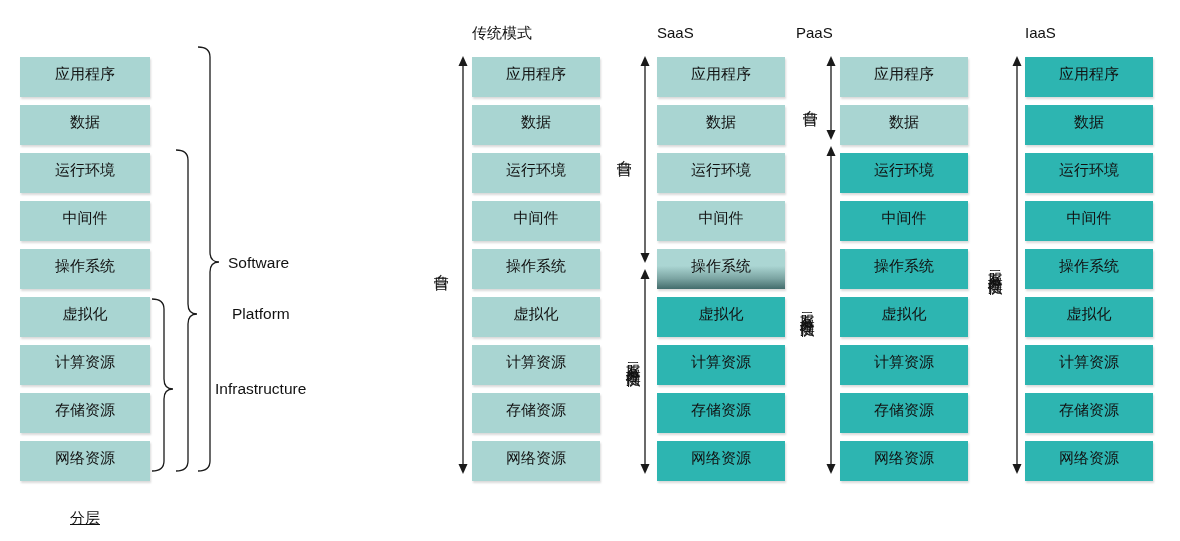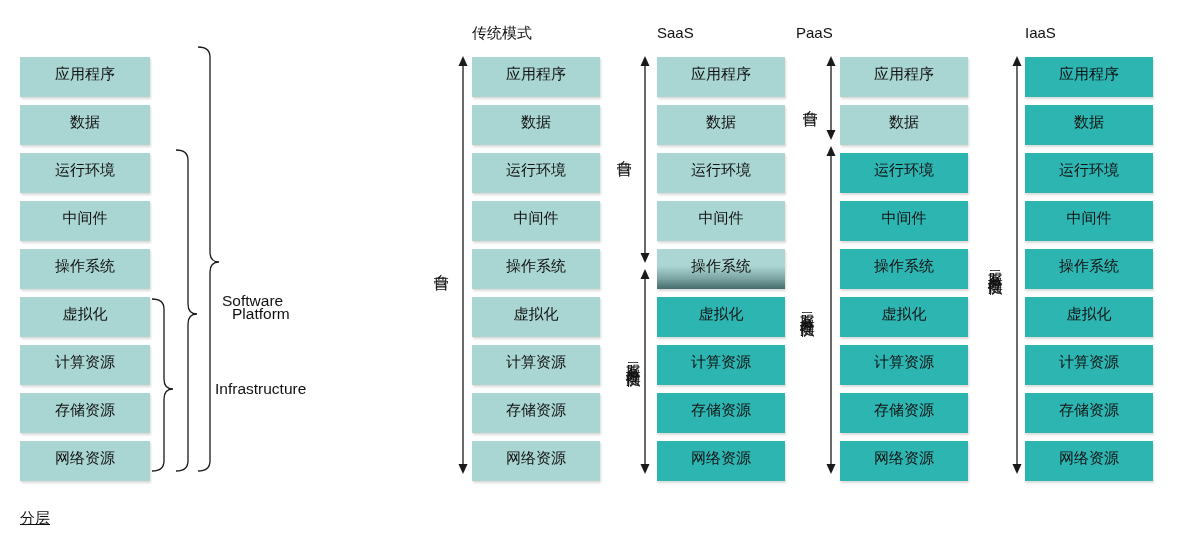--- a/index.html
+++ b/index.html
@@ -14,21 +14,21 @@
   .col{position:absolute;top:0;height:541px;}
   .cell{
     position:absolute;left:0;right:0;height:40px;line-height:34px;
     text-align:center;font-size:15px;color:var(--text);
     box-shadow:1px 2px 2px rgba(0,0,0,0.15);
   }
   .cell.base,.cell.self{background:var(--self);}
   .cell.provider{background:var(--provider);}
   .cell.split{background:linear-gradient(180deg,var(--split-top) 0%,var(--split-top) 42%,#7ba4a2 74%,var(--split-bottom) 100%);}
   .col-title{position:absolute;top:24px;width:128px;font-size:15px;color:var(--text);}
-  .caption{position:absolute;font-size:15px;color:var(--text);text-align:left;text-decoration:underline;}
+  .caption{position:absolute;font-size:15px;color:var(--text);text-align:center;text-decoration:underline;}
   .group-label{position:absolute;font-size:15.5px;color:var(--text);transform:translateY(-50%);white-space:nowrap;}
   .vlabel{
     position:absolute;writing-mode:vertical-rl;text-orientation:upright;
     font-size:15px;line-height:1.1;color:var(--text);letter-spacing:2px;
     transform:translate(-50%,-50%);white-space:nowrap;
   }
   svg.overlay{position:absolute;left:0;top:0;pointer-events:none;}
   .ln{stroke:var(--line);stroke-width:1.3;fill:none;}
   .hd{fill:var(--line);stroke:none;}
 </style>
@@ -91,21 +91,21 @@
       <div class="cell provider" style="top: 345px;">计算资源</div>
       <div class="cell provider" style="top: 393px;">存储资源</div>
       <div class="cell provider" style="top: 441px;">网络资源</div>
     </div>
 
   <div class="col-title" style="left:472px;">传统模式</div>
   <div class="col-title" style="left:657px;">SaaS</div>
   <div class="col-title" style="left:796px;">PaaS</div>
   <div class="col-title" style="left:1025px;">IaaS</div>
 
-  <div class="group-label" style="left:222px;top:263px;margin-top:38px;">Software</div>
+  <div class="group-label" style="left:228px;top:263px;">Software</div>
   <div class="group-label" style="left:232px;top:314px;">Platform</div>
   <div class="group-label" style="left:215px;top:389px;">Infrastructure</div>
 
   <div class="vlabel" style="left:441px;top:264px;">自营</div>
   <div class="vlabel" style="left:624px;top:150px;">自营</div>
   <div class="vlabel" style="left:633px;top:357px;">云服务商提供</div>
   <div class="vlabel" style="left:810px;top:100px;">自营</div>
   <div class="vlabel" style="left:807px;top:307px;">云服务商提供</div>
   <div class="vlabel" style="left:995px;top:265px;">云服务商提供</div>
 

